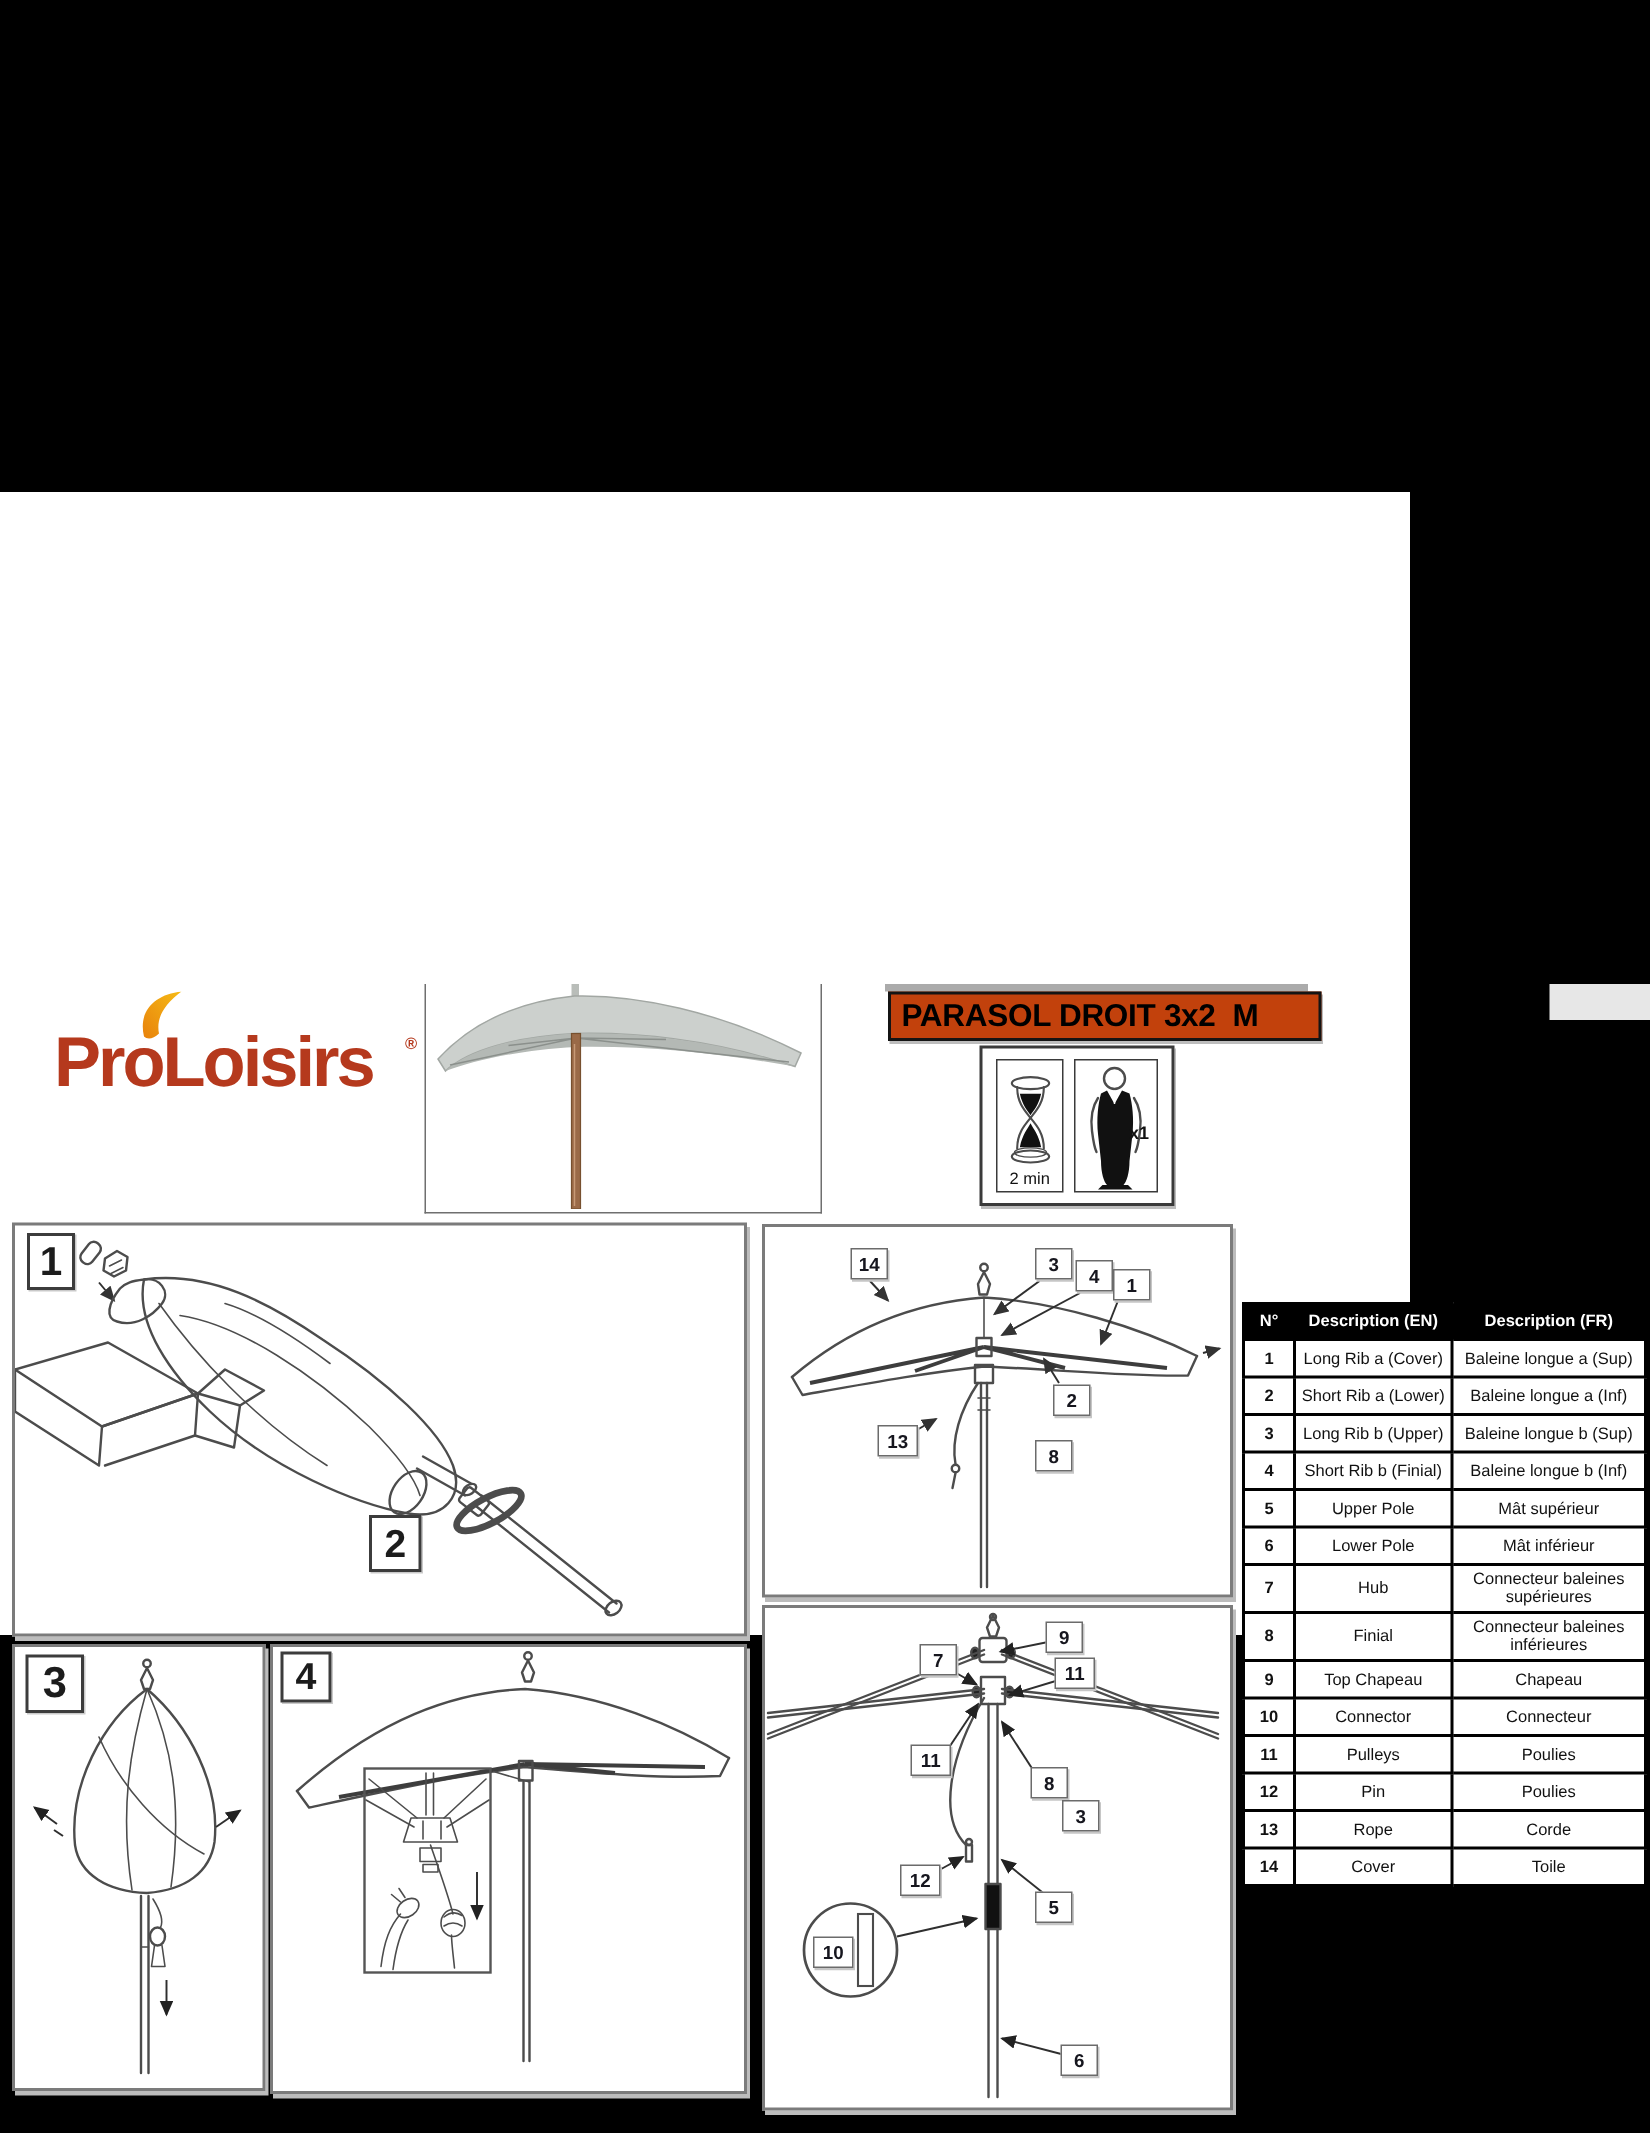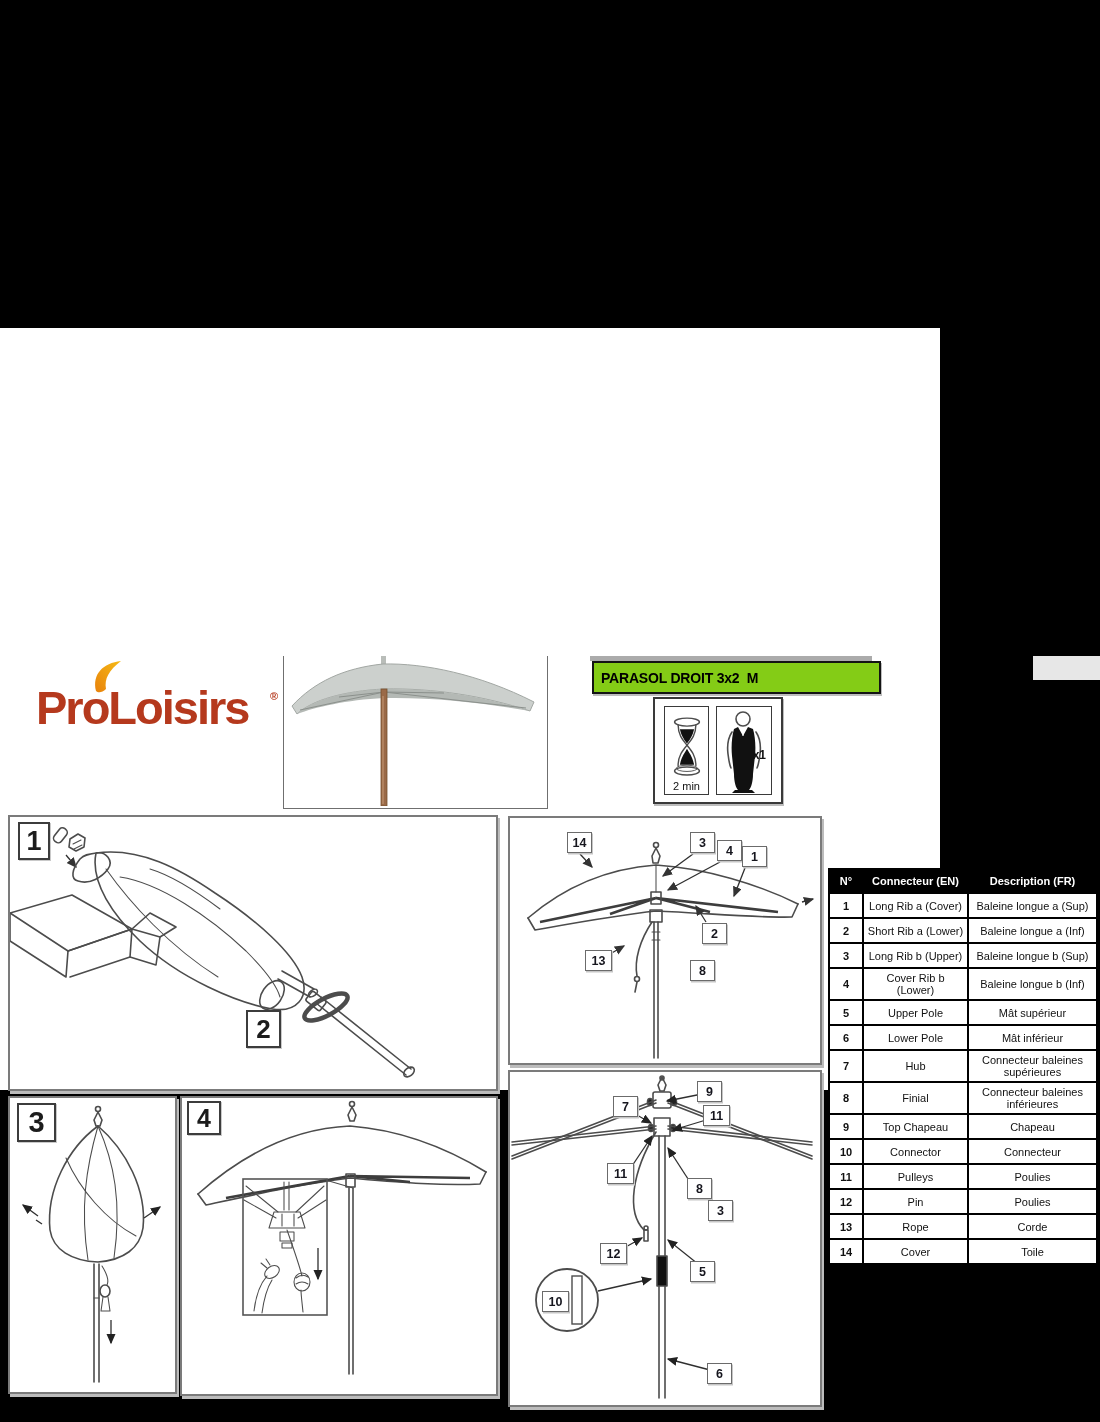--- a/index.html
+++ b/index.html
@@ -11,23 +11,23 @@
   #logo-text{position:absolute;left:36px;top:352px;font-size:47px;font-weight:bold;
              color:#b5391d;letter-spacing:-2px}
   #logo-reg{position:absolute;left:270px;top:362px;font-size:11px;font-weight:bold;color:#b5391d}
   #logo-swoosh{position:absolute;left:92px;top:333px}
 
   
   #photo-box{position:absolute;left:283px;top:328px;width:263px;height:152px;
              border:1px solid #6f6f6f;border-top:none;background:#fff}
   #title-gray-strip{position:absolute;left:590px;top:328px;width:282px;height:5px;background:#ababab}
   #corner-gray{position:absolute;left:1033px;top:328px;width:67px;height:24px;background:#e7e7e7}
-  #title-box{position:absolute;left:592px;top:333px;width:278px;height:29px;background:#84cc16;
+  #title-box{position:absolute;left:592px;top:333px;width:278px;height:29px;background:#c2410c;
              border:2px solid #141414;box-shadow:1px 2px 0 #bdbdbd;display:flex;align-items:center;
-             padding-left:7px;font-size:14px;font-weight:bold;color:#000;white-space:pre;letter-spacing:-.2px}
+             padding-left:7px;font-size:21px;font-weight:bold;color:#000;white-space:pre;letter-spacing:-.2px}
   #icons-box{position:absolute;left:653px;top:369px;width:130px;height:107px;background:#fff;
              border:2px solid #3a3a3a;box-shadow:1px 2px 0 #bdbdbd;display:flex;gap:7px;padding:7px 9px;box-sizing:border-box}
   .icon-cell{border:1.5px solid #3a3a3a;position:relative;display:flex;flex-direction:column;
              align-items:center;justify-content:flex-end;box-sizing:border-box}
   #cell-time{width:45px}
   #cell-person{flex:1}
   #time-label{font-size:11px;color:#111;margin-bottom:2px}
   #person-count{position:absolute;right:5px;bottom:32px;font-weight:bold;font-size:12px;color:#111}
 
   
@@ -329,21 +329,21 @@
 
   <table id="parts-table">
     <colgroup>
         <col class="c-num">
         <col class="c-en">
         <col class="c-fr">
       </colgroup>
     <thead>
       <tr>
         <th>N°</th>
-        <th>Connecteur (EN)</th>
+        <th>Description (EN)</th>
         <th>Description (FR)</th>
       </tr>
     </thead>
     <tbody>
       <tr>
           <td class="num">1</td>
           <td>Long Rib a (Cover)</td>
           <td>Baleine longue a (Sup)</td>
         </tr>
       <tr>
@@ -351,21 +351,21 @@
           <td>Short Rib a (Lower)</td>
           <td>Baleine longue a (Inf)</td>
         </tr>
       <tr>
           <td class="num">3</td>
           <td>Long Rib b (Upper)</td>
           <td>Baleine longue b (Sup)</td>
         </tr>
       <tr>
           <td class="num">4</td>
-          <td>Cover Rib b (Lower)</td>
+          <td>Short Rib b (Finial)</td>
           <td>Baleine longue b (Inf)</td>
         </tr>
       <tr>
           <td class="num">5</td>
           <td>Upper Pole</td>
           <td>Mât supérieur</td>
         </tr>
       <tr>
           <td class="num">6</td>
           <td>Lower Pole</td>

